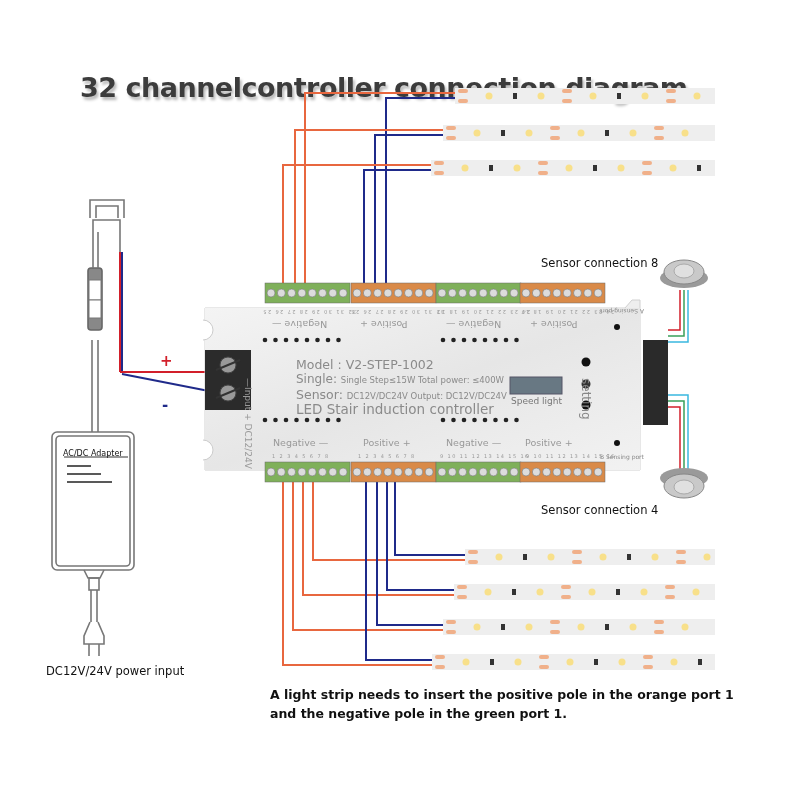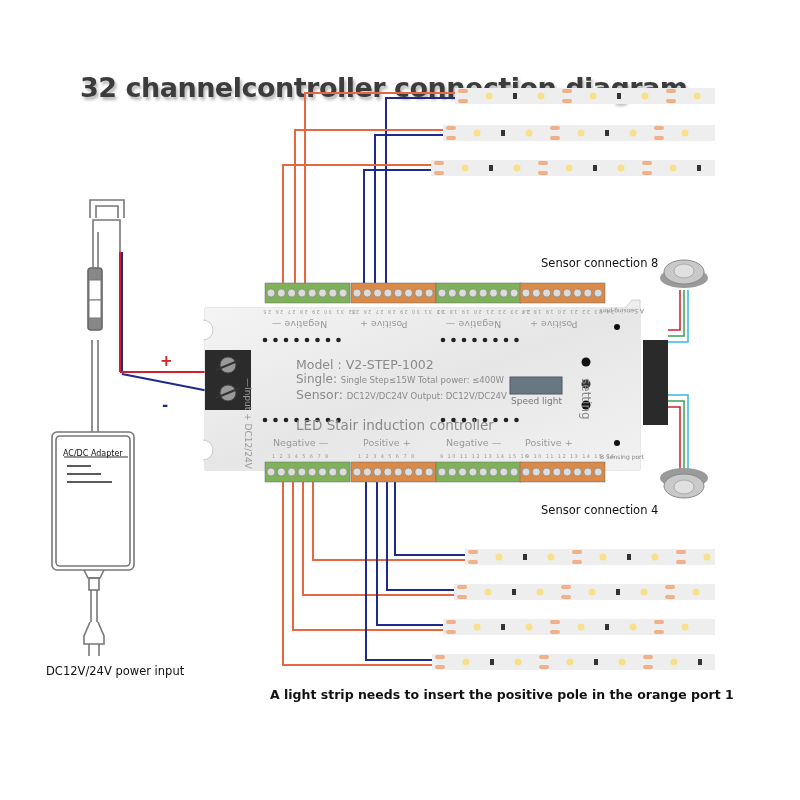--- a/index.html
+++ b/index.html
@@ -16,21 +16,21 @@
   .sensor2 { left: 541px; top: 256px; font-size: 11.5px; }
   .sensor1 { left: 541px; top: 503px; font-size: 11.5px; }
   .power-input { left: 46px; top: 664px; font-size: 11.5px; }
   .note { left: 270px; top: 685px; font-size: 12.5px; font-weight: bold; line-height: 19px; color: #111; }
   .adapter-label { left: 63px; top: 449px; font-size: 8px; text-align: center; }
   .ctrl-text { position: absolute; color: #8a8a8a; font-family: "DejaVu Sans", sans-serif; white-space: nowrap; }
   .model { left: 296px; top: 357px; font-size: 12.5px; }
   .power { left: 296px; top: 372px; font-size: 12px; }
   .power small, .input small { font-size: 8.5px; }
   .input { left: 296px; top: 387px; font-size: 12.5px; }
-  .product { left: 296px; top: 401px; font-size: 13.5px; margin-top: 16px; }
+  .product { left: 296px; top: 401px; font-size: 13.5px; }
   .speed { left: 511px; top: 396px; font-size: 9px; color: #777; }
   .setting { left: 593px; top: 378px; font-size: 12px; color: #888; transform: rotate(90deg); transform-origin: left top; }
   .port-lbl { position: absolute; color: #999; font-family: "DejaVu Sans", sans-serif; font-size: 9.5px; white-space: nowrap; }
   .flip { transform: rotate(180deg); }
   .pin-nums { position: absolute; color: #999; font-size: 5px; font-family: "DejaVu Sans", sans-serif; white-space: nowrap; letter-spacing: 1.4px; }
   .sense-lbl { position: absolute; color: #888; font-size: 6px; font-family: "DejaVu Sans", sans-serif; white-space: nowrap; }
   .pm { position: absolute; font-weight: bold; font-size: 15px; font-family: "DejaVu Sans", sans-serif; }
   .input-side { position: absolute; left: 253px; top: 378px; font-size: 9px; color: #999; transform: rotate(90deg); transform-origin: left top; white-space: nowrap; }
 </style>
 </head>
@@ -411,13 +411,14 @@
 <div class="pin-nums" style="left:358px;top:453px;">1 2 3 4 5 6 7 8</div>
 <div class="pin-nums" style="left:440px;top:453px;">9 10 11 12 13 14 15 16</div>
 <div class="pin-nums" style="left:526px;top:453px;">9 10 11 12 13 14 15 16</div>
 <div class="sense-lbl" style="left:600px;top:453px;">B Sensing port</div>
 
 <div class="lbl sensor2">Sensor connection 8</div>
 <div class="lbl sensor1">Sensor connection 4</div>
 <div class="lbl power-input">DC12V/24V power input</div>
 <div class="lbl note">
   <div>A light strip needs to insert the positive pole in the orange port 1</div>
+  <div>and the negative pole in the green port 1.</div>
 </div>
 
 </body></html>

